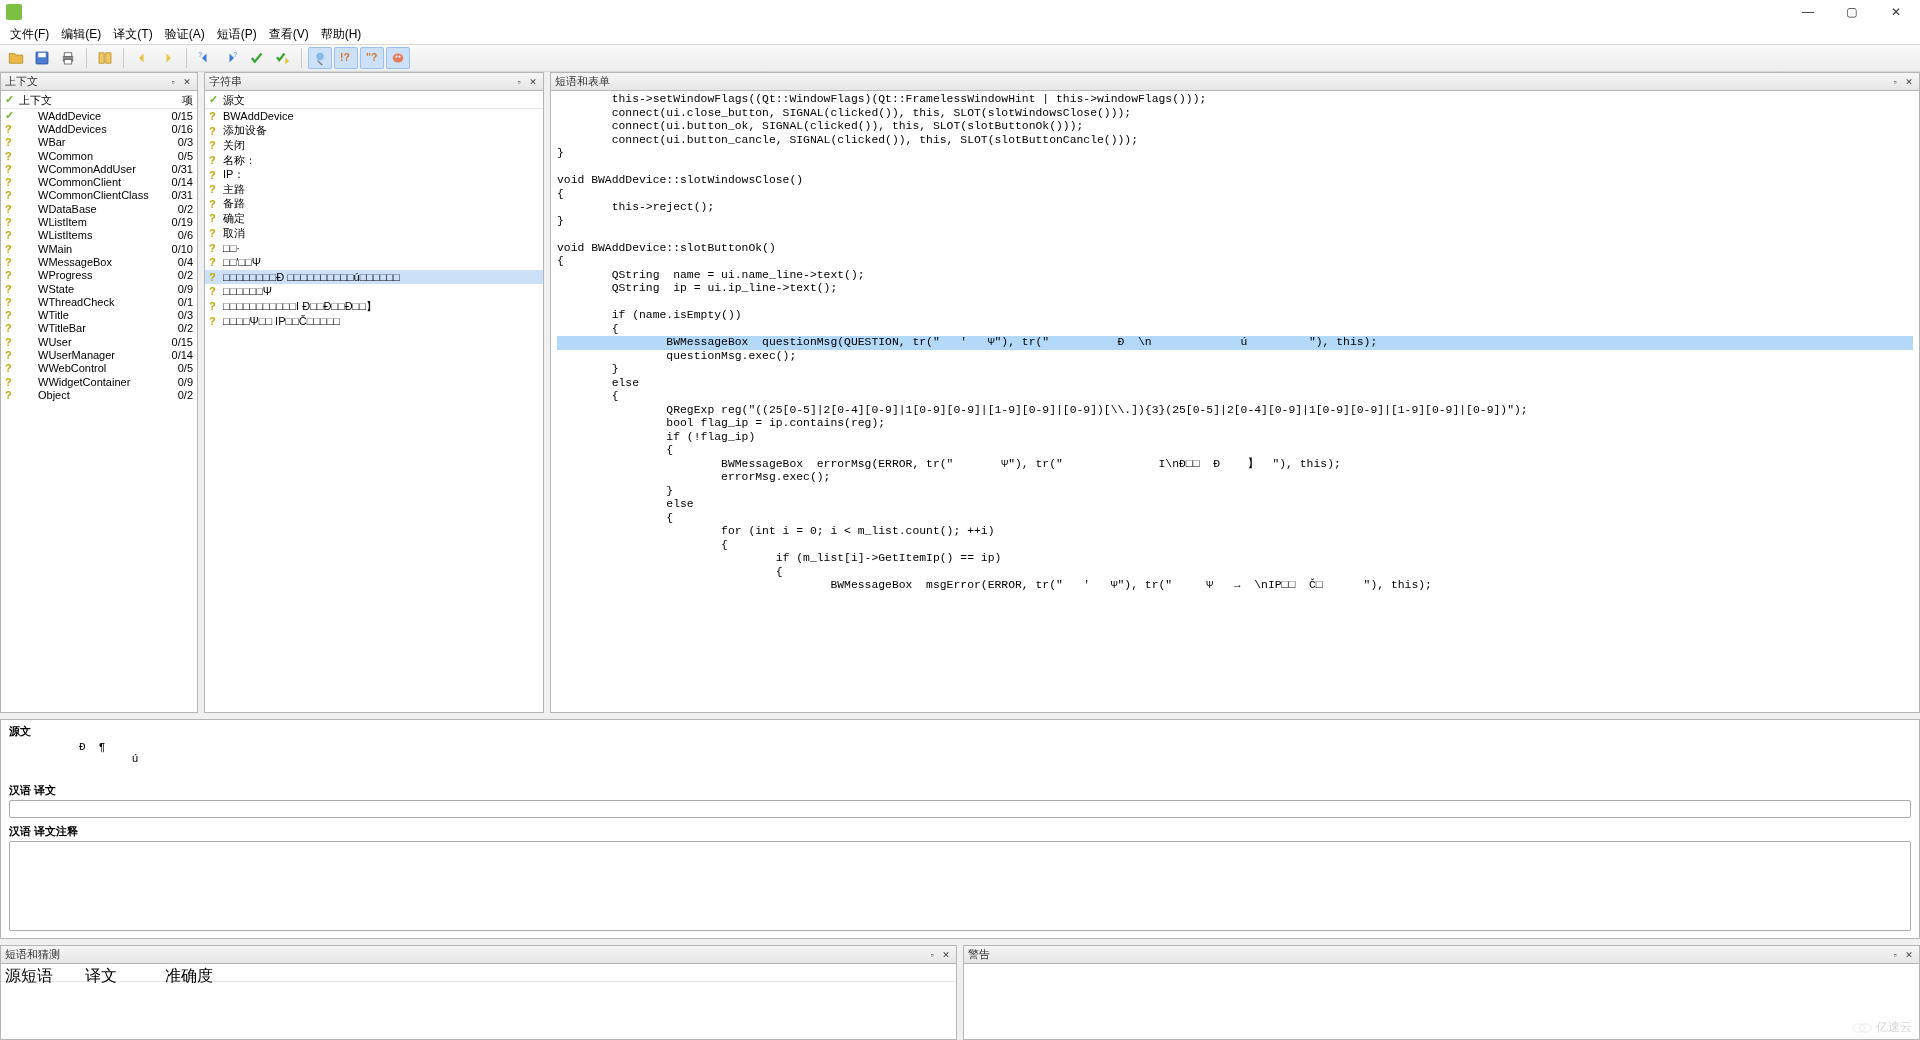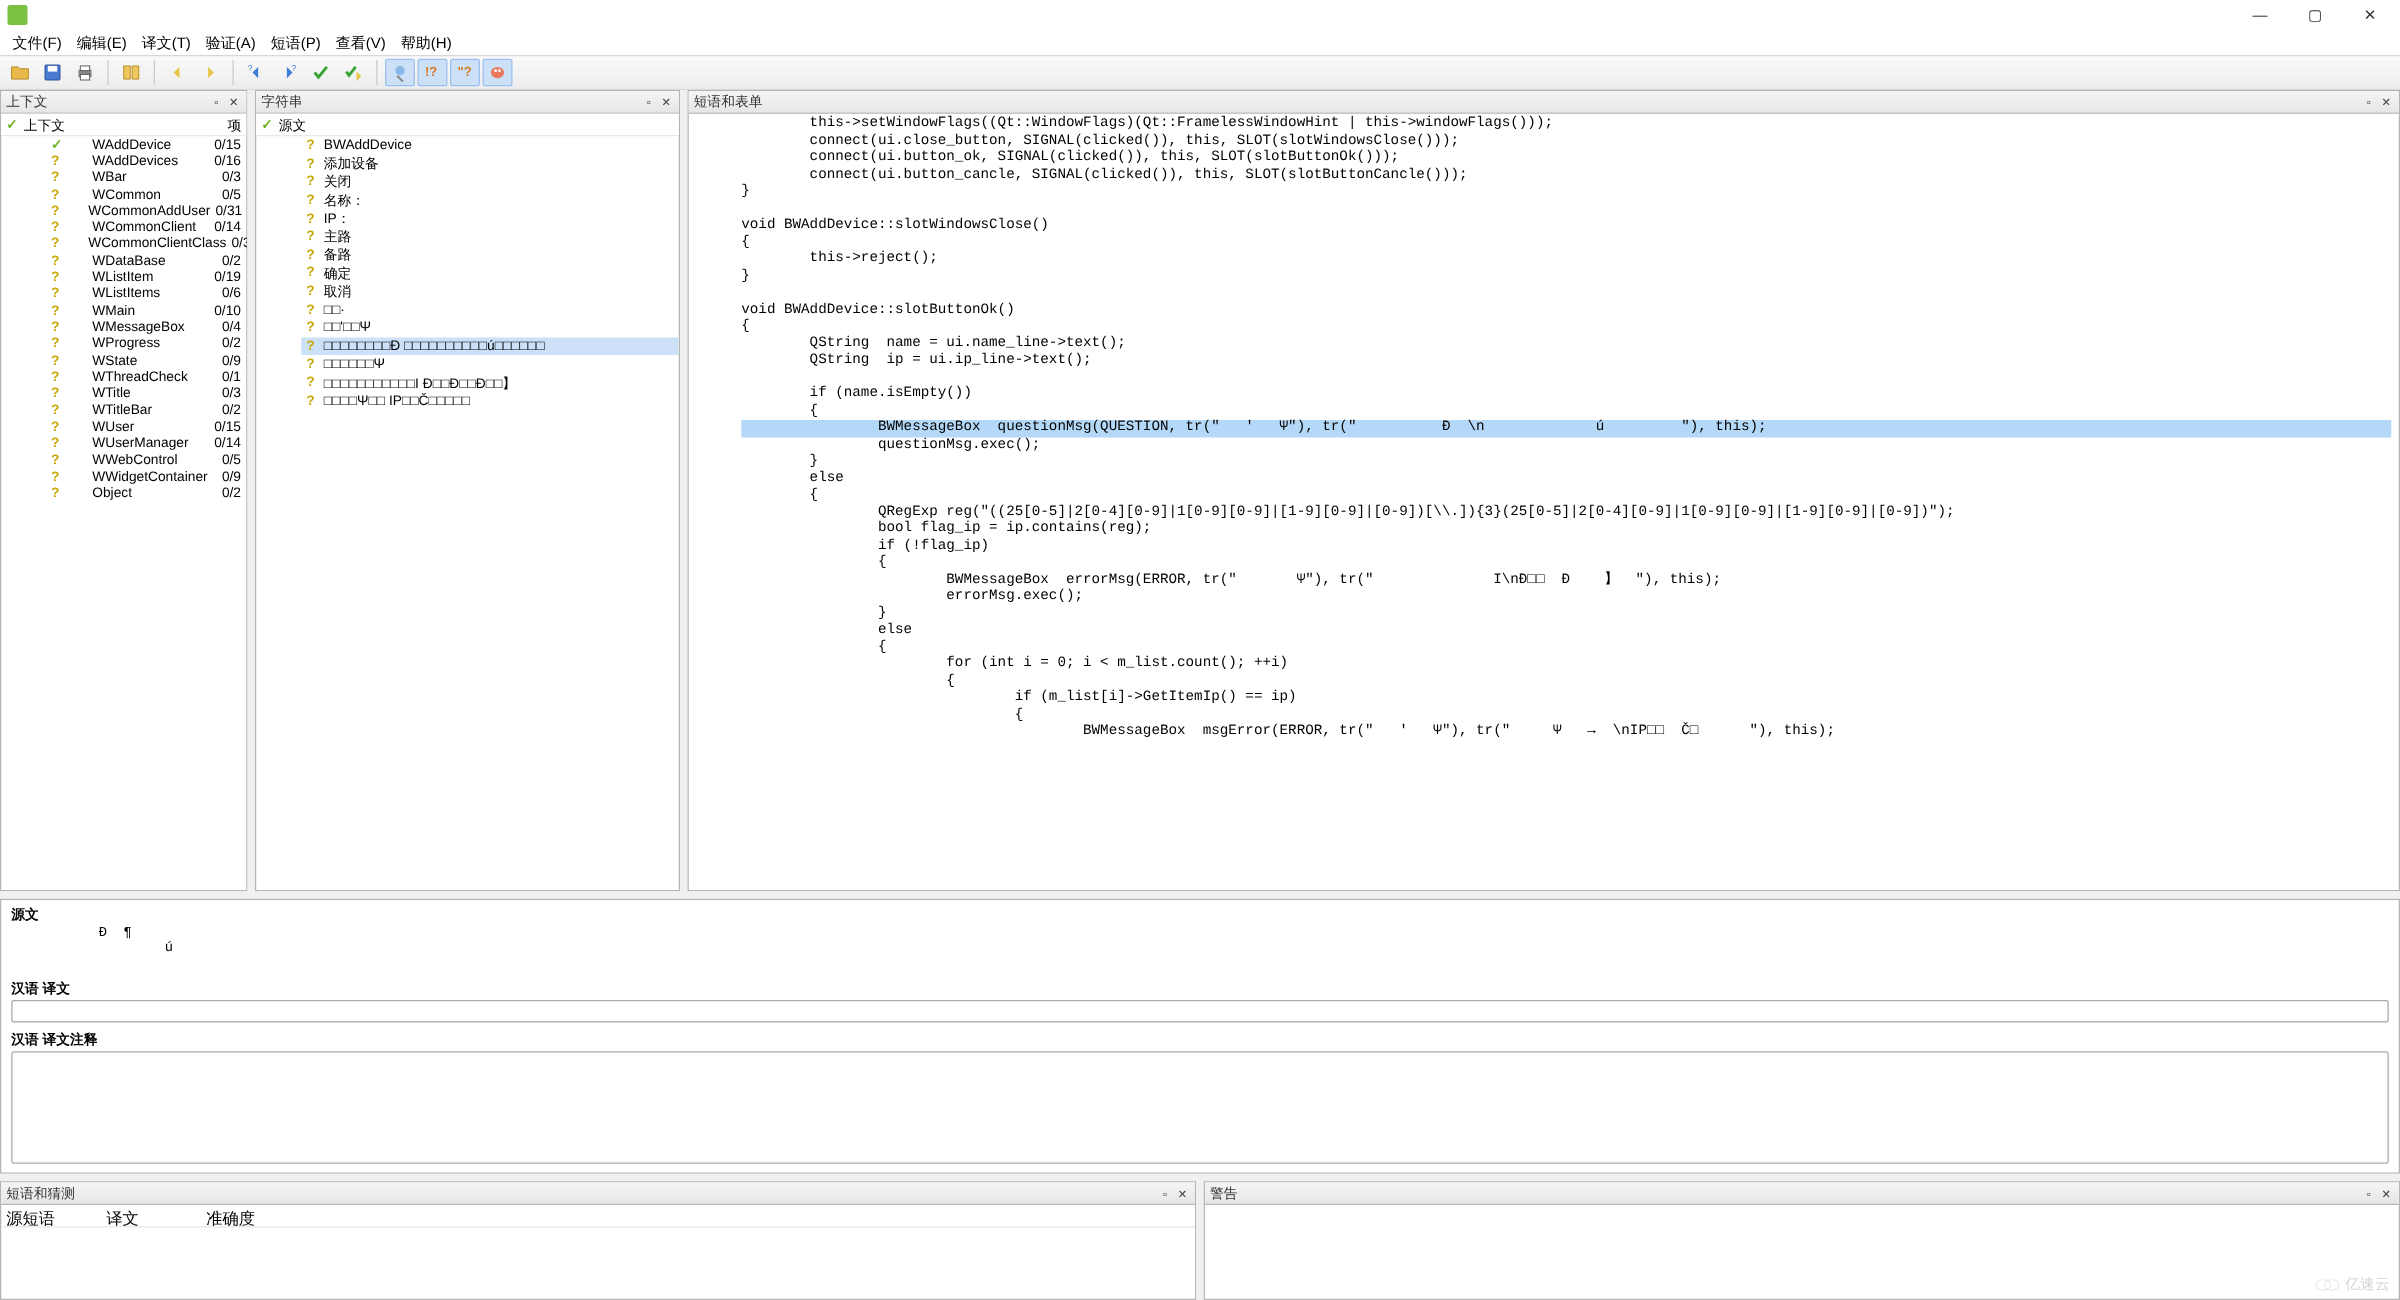--- a/index.html
+++ b/index.html
@@ -25,21 +25,21 @@
 
 
 .main { flex: 1; display: grid; grid-template-columns: 198px 6px 340px 6px 1fr; grid-template-rows: 1fr 6px 220px 6px 95px; min-height: 0; }
 .splitter-v { background: #f0f0f0; cursor: col-resize; }
 .splitter-h { background: #f0f0f0; cursor: row-resize; grid-column: 1 / -1; }
 
 .panel { border: 1px solid #b5b5b5; background: #fff; display: flex; flex-direction: column; min-height: 0; }
 .panel-title { height: 18px; background: linear-gradient(#f5f5f5,#e6e6e6); border-bottom: 1px solid #b5b5b5; display: flex; align-items: center; justify-content: space-between; padding: 0 4px; font-size: 11px; color: #333; }
 .panel-title .controls { display: flex; gap: 2px; }
 .panel-title .pcbtn { width: 12px; height: 12px; display: flex; align-items: center; justify-content: center; font-size: 9px; color: #444; cursor: default; }
-.panel-body { flex: 1; overflow: auto; padding-left: 36px; }
+.panel-body { flex: 1; overflow: auto; }
 
 
 .list-hdr { display: flex; height: 18px; background: #fff; border-bottom: 1px solid #e8e8e8; font-size: 11px; color: #000; }
 .list-hdr .col { padding: 2px 4px; }
 .cxt-row { display: flex; align-items: center; height: 13.3px; padding: 0 4px; gap: 4px; font-size: 11px; }
 .cxt-row .marker { width: 10px; color: #6bb520; font-weight: bold; }
 .cxt-row .marker.q { color: #c7a600; }
 .cxt-row .name { flex: 1; font-weight: normal; margin-left: 19px; }
 .cxt-row .count { color: #000; }
 
@@ -54,21 +54,21 @@
 
 
 .trans-panel { grid-column: 1 / -1; }
 .trans-body { padding: 4px 8px; display: flex; flex-direction: column; gap: 2px; }
 .trans-lbl { font-size: 11px; font-weight: bold; }
 .src-display { height: 40px; font-family: "Courier New", monospace; font-size: 11px; }
 .trans-input { width: 100%; height: 18px; border: 1px solid #aaa; font-size: 11px; padding: 0 2px; border-radius: 2px; }
 
 
 .bottom-row { grid-column: 1 / -1; display: grid; grid-template-columns: 1fr 6px 1fr; min-height: 0; }
-.guess-hdr { display: flex; height: 18px; border-bottom: 1px solid #e8e8e8; font-size: 13px; }
+.guess-hdr { display: flex; height: 18px; border-bottom: 1px solid #e8e8e8; font-size: 16px; }
 .guess-hdr .col { padding: 2px 4px; width: 80px; }
 
 
 .watermark { position: fixed; right: 8px; bottom: 4px; opacity: 0.28; font-size: 12px; color: #666; pointer-events: none; display: flex; align-items: center; gap: 4px; }
 </style>
 </head>
 <body>
 <div class="app">
 
 <div class="titlebar">

